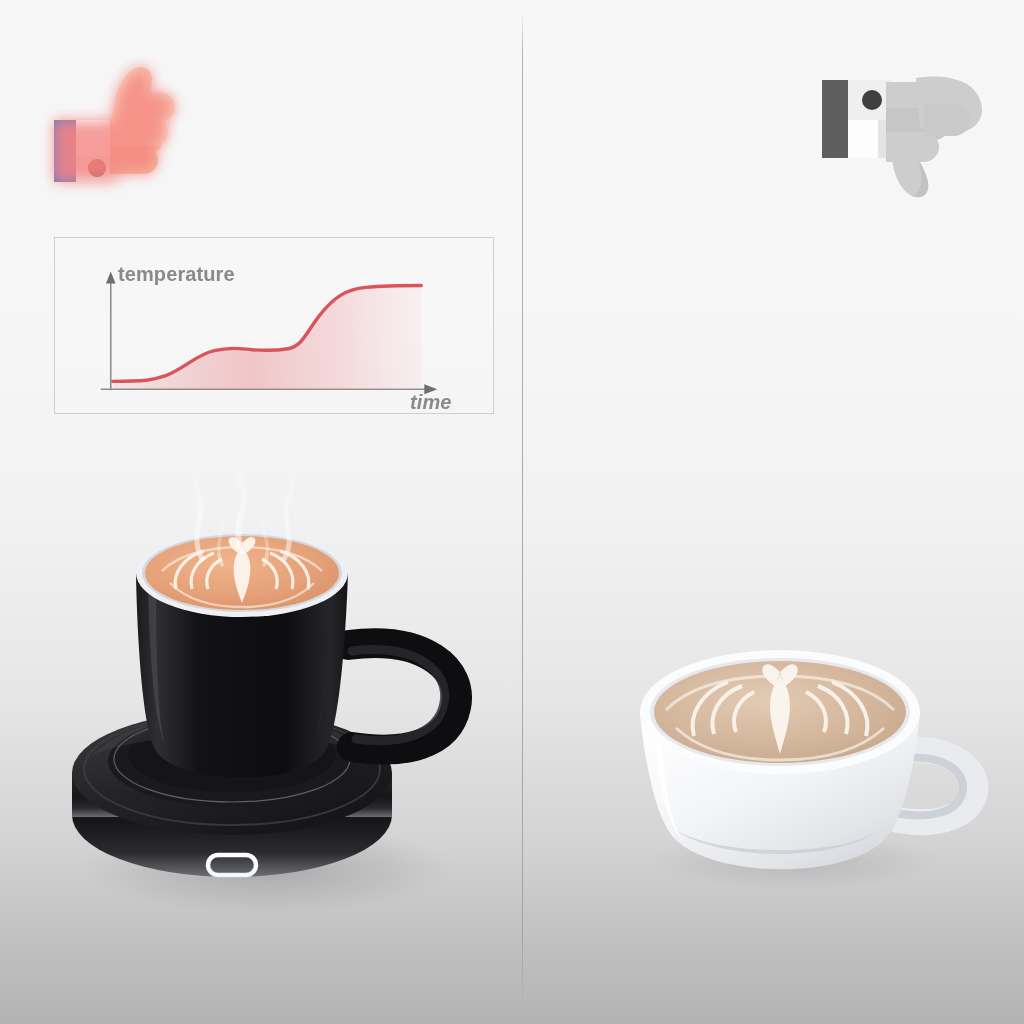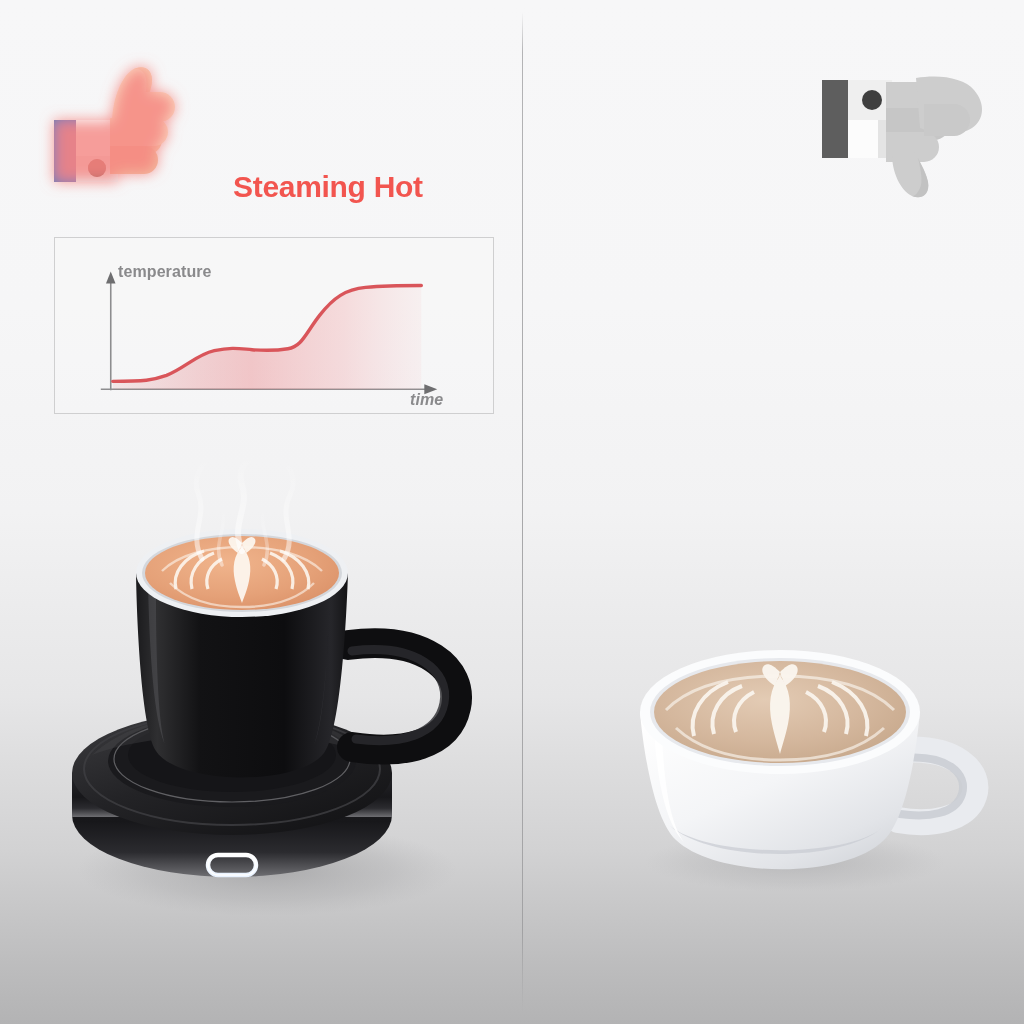--- a/index.html
+++ b/index.html
@@ -43,21 +43,21 @@
 
   
   .chart-frame {
     position:absolute; top:237px; width:440px; height:177px;
     border:1px solid #cfcfd0; background:rgba(255,255,255,.1);
   }
   .chart-frame.left  { left:54px; }
   .chart-frame svg { width:100%; height:100%; display:block; }
 
   .axis-label {
-    position:absolute; font-size:16px; font-weight:bold; color:#8a8a8c;
+    position:absolute; font-size:20px; font-weight:bold; color:#8a8a8c;
     white-space:nowrap; letter-spacing:.1px;
   }
   .axis-label.temp-l { left:118px; top:263px; }
   .axis-label.time-l { left:410px; top:391px;font-style:italic; }
 
   
   .product-hot  { position:absolute; left:52px; top:455px; width:430px; height:480px; }
   .product-cool { position:absolute; left:600px; top:600px; width:400px; height:300px; }
   .product-hot svg, .product-cool svg { width:100%; height:100%; display:block; overflow:visible; }
 </style>
@@ -94,21 +94,20 @@
           <path d="M66 62 C66 40 74 16 86 8 C96 2 106 6 106 18
                    C106 30 98 46 94 56 L92 62 Z" fill="#fbd8c2"></path>
           <path d="M86 8 C96 2 106 6 106 18 C106 26 101 36 97 45
                    C100 32 102 20 99 13 C96 7 90 6 86 8 Z" fill="#f9cfb5"></path>
 
           <path d="M92 30 h22 a15 15 0 0 1 0 30 h-22 z" fill="#fbd8c2"></path>
         </g>
       </svg>
     </div>
 
-    <div class="heading hot">Steaming Hot</div>
 
     <div class="chart-frame left">
       <svg viewBox="0 0 440 177" preserveAspectRatio="none">
         <defs>
           <linearGradient id="hotFade" x1="0" y1="0" x2="1" y2="0">
             <stop offset="0" stop-color="#d9555a" stop-opacity=".10"></stop>
             <stop offset=".45" stop-color="#e8777b" stop-opacity=".38"></stop>
             <stop offset=".75" stop-color="#f09a9d" stop-opacity=".30"></stop>
             <stop offset="1" stop-color="#f5b8ba" stop-opacity=".12"></stop>
           </linearGradient>

